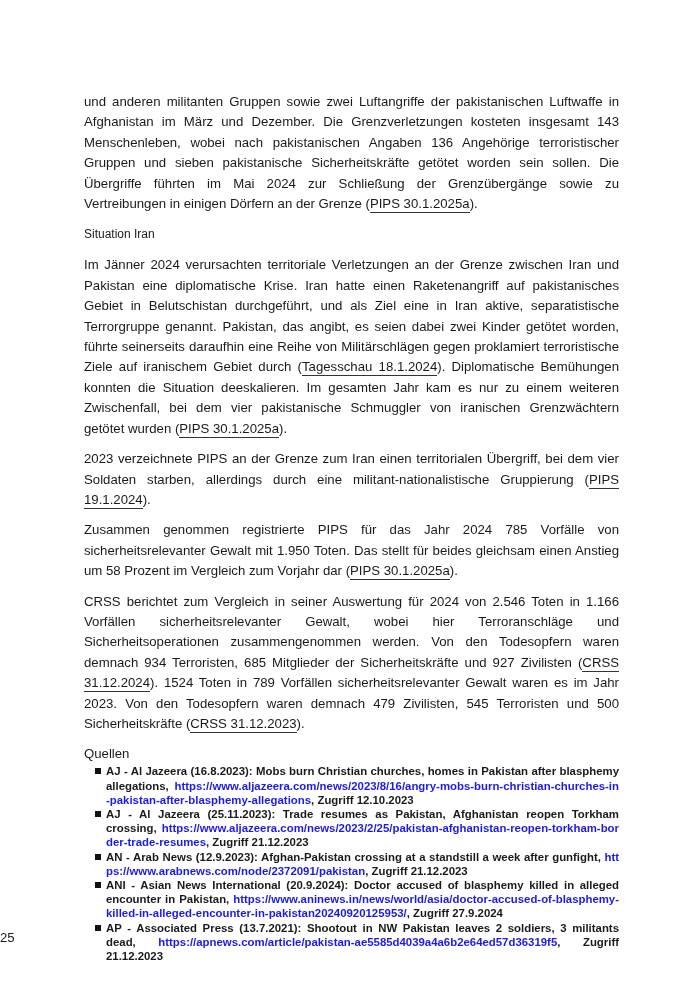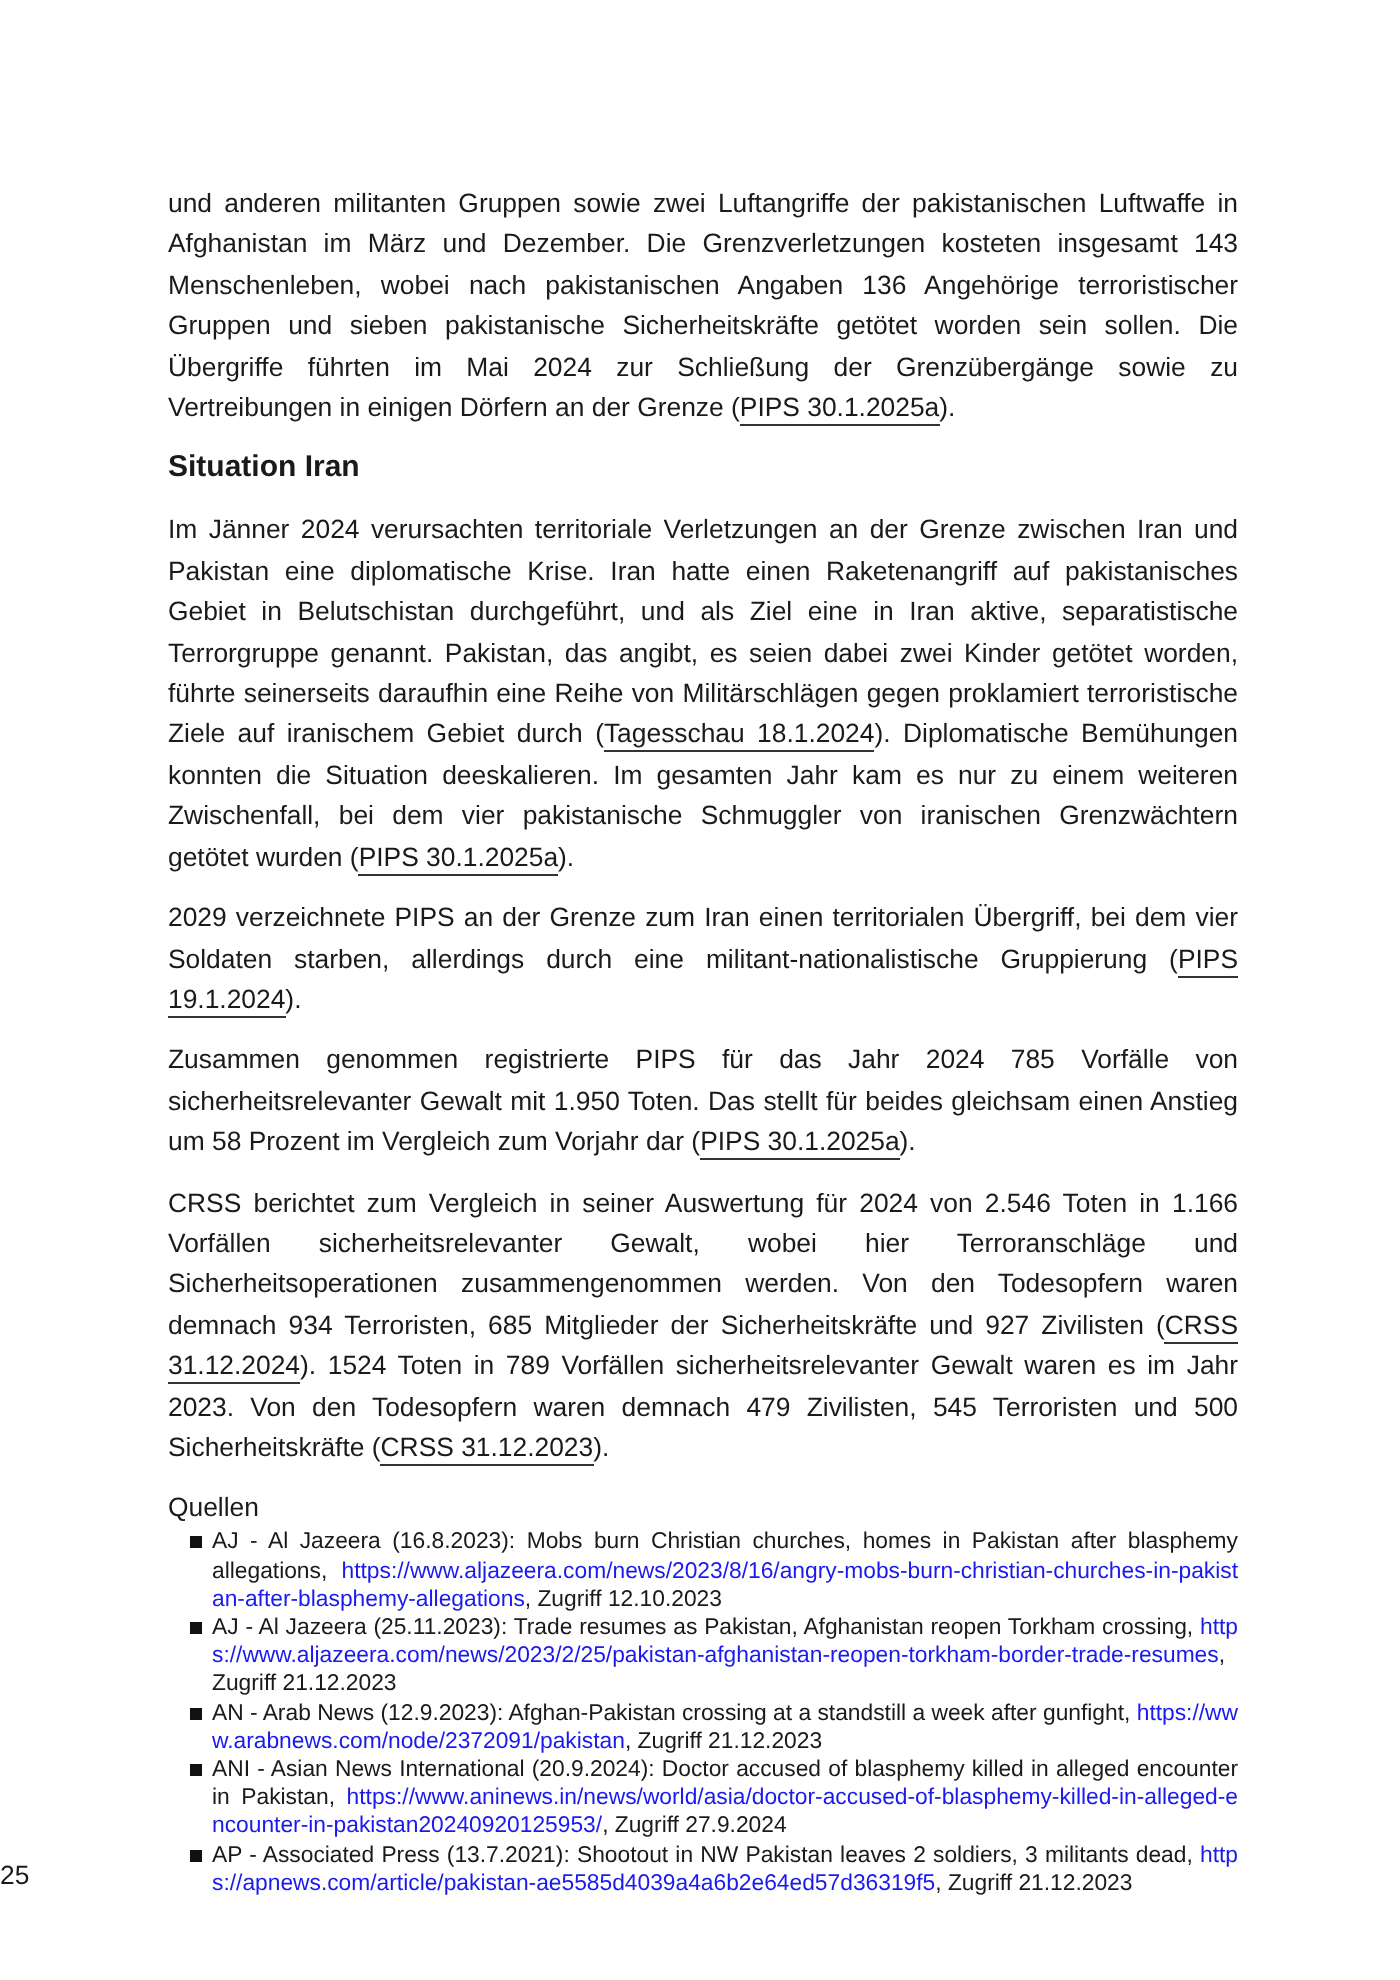--- a/index.html
+++ b/index.html
@@ -1,42 +1,42 @@
 <!DOCTYPE html>
 <html><head>
 <meta charset="utf-8">
 <style>
   html, body { margin: 0; padding: 0; background: #ffffff; }
   body { width: 700px; height: 990px; position: relative; overflow: hidden;
          font-family: "Liberation Sans", sans-serif; color: #1a1a1a; }
   .page { position: absolute; left: 84px; top: 92px; width: 535px; }
   p.body { margin: 0 0 10px 0; font-size: 13.2px; line-height: 20.4px; text-align: justify; }
-  h3.sub { margin: 0 0 11px 0; font-size: 15px; line-height: 20px; font-weight: bold; }
+  h3.sub { margin: 0 0 11px 0; font-size: 12px; line-height: 20px; font-weight: normal; }
   .cite { border-bottom: 1px solid #333; padding-bottom: 1px; }
   .quellen { margin: 0 0 0 0; font-size: 13.2px; line-height: 20px; }
-  ul.sources { list-style: none; margin: 0; padding: 0 0 0 22px; }
+  ul.sources { list-style: none; margin: 0; padding: 0 0 0 22px; font-weight: bold; }
   ul.sources li { position: relative; font-size: 11.4px; line-height: 14.2px; text-align: justify;
                   padding-left: 0; margin: 0; word-break: break-all; }
   ul.sources li .bullet { position: absolute; left: -11px; top: 4px; width: 6px; height: 6px; background: #111; }
   ul.sources li .txt { word-break: normal; }
   a.url { color: #1a1aee; text-decoration: none; }
   .pagenum { position: absolute; top: 930px; left: 0; width: 700px; font-size: 13.2px; }
 </style>
 </head>
 <body>
 
 <div class="page">
 
   <p class="body"><span>und anderen militanten Gruppen sowie zwei Luftangriffe der pakistanischen Luftwaffe in Afgha­nistan im März und Dezember. Die Grenzverletzungen kosteten insgesamt 143 Menschenleben, wobei nach pakistanischen Angaben 136 Angehörige terroristischer Gruppen und sieben pa­kistanische Sicherheitskräfte getötet worden sein sollen. Die Übergriffe führten im Mai 2024 zur Schließung der Grenzübergänge sowie zu Vertreibungen in einigen Dörfern an der Grenze (</span><span class="cite">PIPS 30.1.2025a</span><span>).</span></p>
 
   <h3 class="sub">Situation Iran</h3>
 
   <p class="body"><span>Im Jänner 2024 verursachten territoriale Verletzungen an der Grenze zwischen Iran und Pa­kistan eine diplomatische Krise. Iran hatte einen Raketenangriff auf pakistanisches Gebiet in Belutschistan durchgeführt, und als Ziel eine in Iran aktive, separatistische Terrorgruppe genannt. Pakistan, das angibt, es seien dabei zwei Kinder getötet worden, führte seinerseits daraufhin eine Reihe von Militärschlägen gegen proklamiert terroristische Ziele auf iranischem Gebiet durch (</span><span class="cite">Tagesschau 18.1.2024</span><span>). Diplomatische Bemühungen konnten die Situation deeskalie­ren. Im gesamten Jahr kam es nur zu einem weiteren Zwischenfall, bei dem vier pakistanische Schmuggler von iranischen Grenzwächtern getötet wurden (</span><span class="cite">PIPS 30.1.2025a</span><span>).</span></p>
 
-  <p class="body"><span>2029 verzeichnete PIPS an der Grenze zum Iran einen territorialen Übergriff, bei dem vier Soldaten starben, allerdings durch eine militant-nationalistische Gruppierung (</span><span class="cite">PIPS 19.1.2024</span><span>).</span></p>
+  <p class="body"><span>2023 verzeichnete PIPS an der Grenze zum Iran einen territorialen Übergriff, bei dem vier Soldaten starben, allerdings durch eine militant-nationalistische Gruppierung (</span><span class="cite">PIPS 19.1.2024</span><span>).</span></p>
 
 
   <p class="body"><span>Zusammen genommen registrierte PIPS für das Jahr 2024 785 Vorfälle von sicherheitsrelevanter Gewalt mit 1.950 Toten. Das stellt für beides gleichsam einen Anstieg um 58 Prozent im Vergleich zum Vorjahr dar (</span><span class="cite">PIPS 30.1.2025a</span><span>).</span></p>
 
   <p class="body"><span>CRSS berichtet zum Vergleich in seiner Auswertung für 2024 von 2.546 Toten in 1.166 Vorfällen sicherheitsrelevanter Gewalt, wobei hier Terroranschläge und Sicherheitsoperationen zusam­mengenommen werden. Von den Todesopfern waren demnach 934 Terroristen, 685 Mitglieder der Sicherheitskräfte und 927 Zivilisten (</span><span class="cite">CRSS 31.12.2024</span><span>). 1524 Toten in 789 Vorfällen si­cherheitsrelevanter Gewalt waren es im Jahr 2023. Von den Todesopfern waren demnach 479 Zivilisten, 545 Terroristen und 500 Sicherheitskräfte (</span><span class="cite">CRSS 31.12.2023</span><span>).</span></p>
 
   <p class="quellen">Quellen</p>
 
   <ul class="sources">
     <li><span class="bullet"></span><span class="txt">AJ - Al Jazeera (16.8.2023): Mobs burn Christian churches, homes in Pakistan after blasphemy allegations, </span><a class="url" style="color: rgb(26, 26, 238);">https://www.aljazeera.com/news/2023/8/16/angry-mobs-burn-christian-churches-in-pakistan-after-blasphemy-allegations</a><span class="txt">, Zugriff 12.10.2023</span></li>

